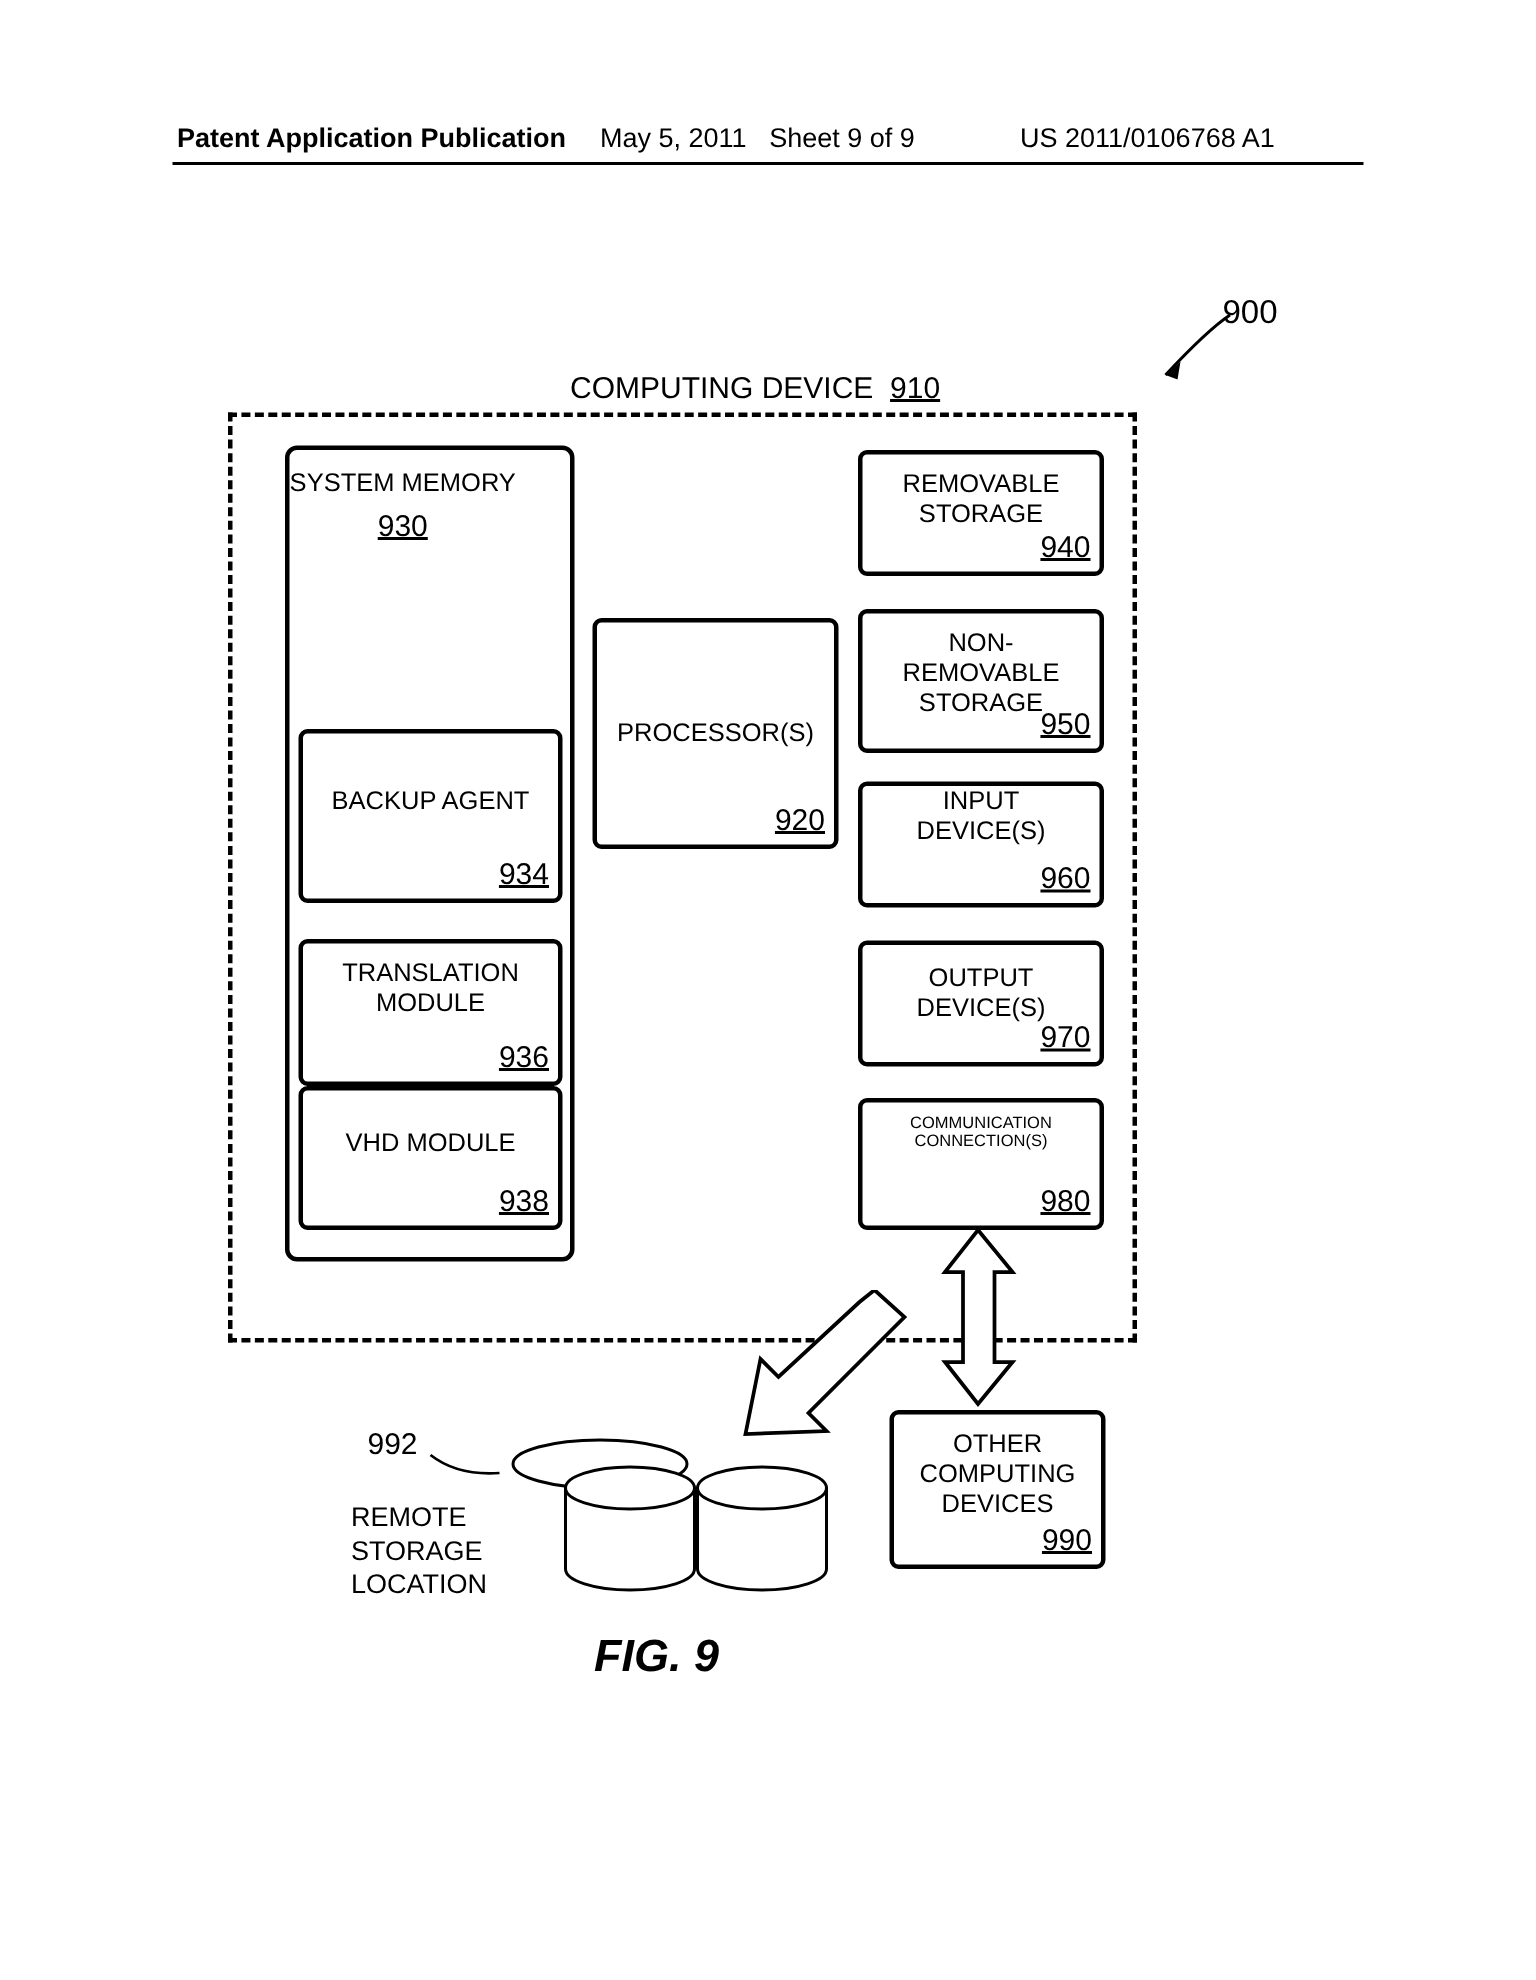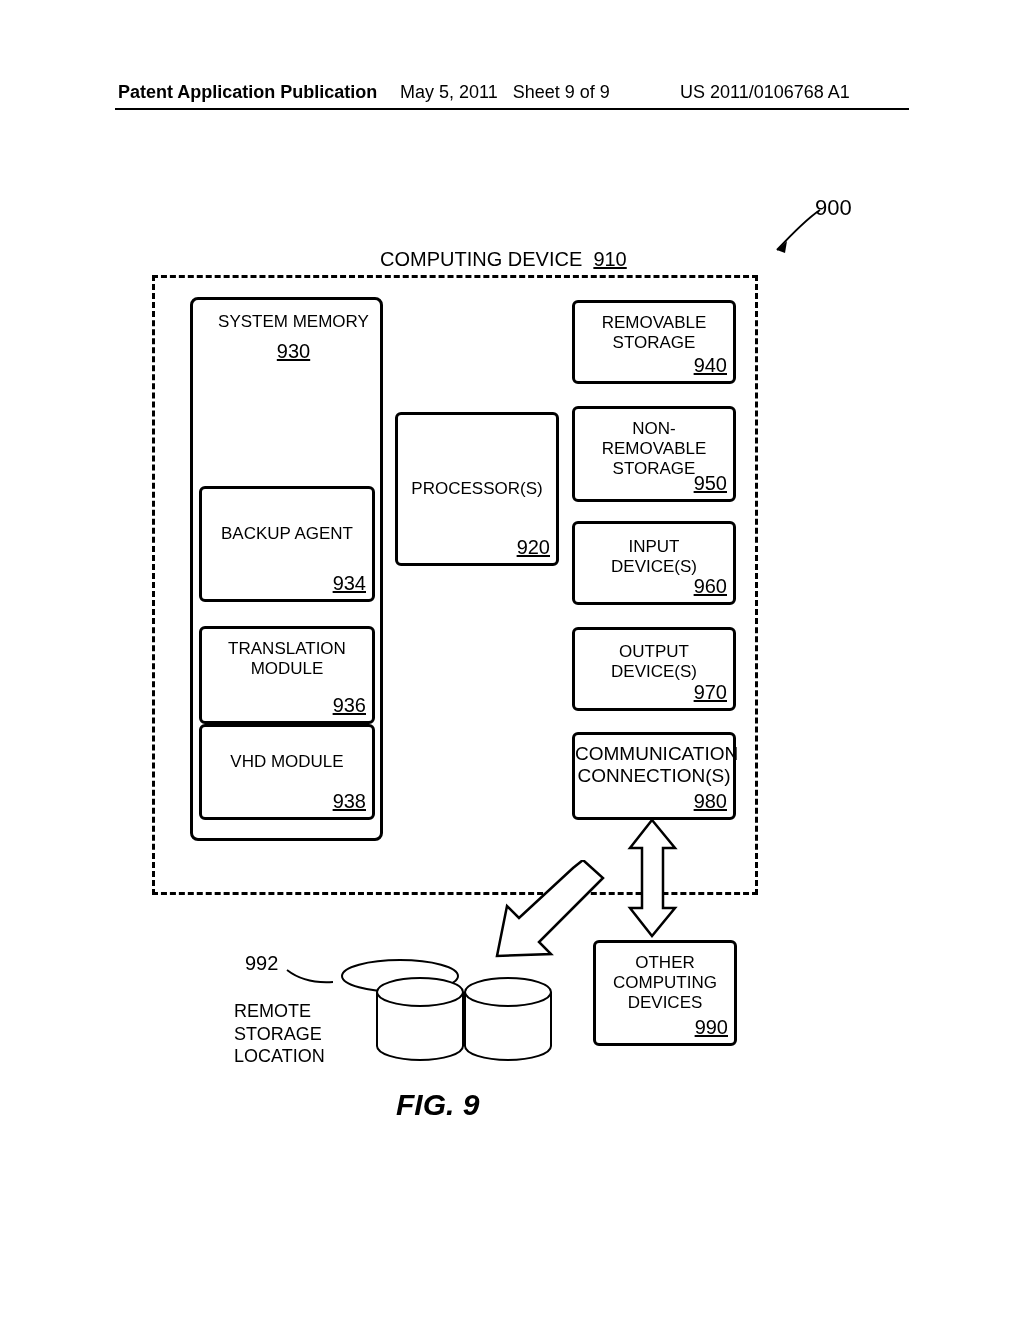--- a/index.html
+++ b/index.html
@@ -96,40 +96,40 @@
     right: 6px;
     bottom: 4px;
     text-decoration: underline;
     font-size: 20px;
   }
   .box .label {
     position: absolute;
     left: 0; right: 0;
     text-align: center;
   }
-  .sysmem { top: 297px; left: 200px; width: 187px; height: 78px; border: none; }
+  .sysmem { top: 297px; left: 175px; width: 187px; height: 78px; border: none; }
   .sysmem .label { top: 15px; }
   .sysmem .num { top: 43px; left: 0; right: 0; text-align: center; }
   .os-box      { top: 391px; left: 199px; width: 170px; height: 78px; }
   .os-box .label { top: 8px; }
   .os-box .num { right: 8px; bottom: 4px; }
   .backup-box  { top: 486px; left: 199px; width: 170px; height: 110px; }
   .backup-box .label { top: 35px; text-align: center; }
   .translate-box { top: 614px; left: 199px; width: 170px; height: 92px; margin-top: 12px; }
   .translate-box .label { top: 10px; }
   .vhd-box     { top: 724px; left: 199px; width: 170px; height: 90px; }
   .vhd-box .label { top: 25px; }
   .proc-box    { top: 412px; left: 395px; width: 158px; height: 148px; }
   .proc-box .label { top: 64px; }
   .removable   { top: 300px; left: 572px; width: 158px; height: 78px; }
   .removable .label { top: 10px; }
   .nonremovable{ top: 406px; left: 572px; width: 158px; height: 90px; }
   .nonremovable .label { top: 10px; }
   .input-box   { top: 521px; left: 572px; width: 158px; height: 78px; }
-  .input-box .label { top: 13px; }
+  .input-box .label { top: 0; }
   .output-box  { top: 627px; left: 572px; width: 158px; height: 78px; }
   .output-box .label { top: 12px; }
   .comm-box    { top: 732px; left: 572px; width: 158px; height: 82px; }
   .comm-box .label { top: 8px; }
   .other-box   { top: 940px; left: 593px; width: 138px; height: 100px; }
   .other-box .label { top: 10px; }
   .remote-label {
     position: absolute;
     top: 1000px;
     left: 234px;
@@ -256,21 +256,21 @@
   <div class="num">960</div>
 </div>
 
 <div class="box output-box">
   <div class="label" style="white-space:pre-line">OUTPUT
 DEVICE(S)</div>
   <div class="num">970</div>
 </div>
 
 <div class="box comm-box">
-  <div class="label" style="white-space:pre-line;font-size:19px">COMMUNICATION
+  <div class="label" style="white-space:pre-line;font-size:11px">COMMUNICATION
 CONNECTION(S)</div>
   <div class="num">980</div>
 </div>
 
 <div class="arrow-to-other">
   <svg viewBox="0 0 55 120">
     <polygon points="27,2 50,30 38,30 38,90 50,90 27,118 5,90 17,90 17,30 5,30" fill="#fff" stroke="#000" stroke-width="2.5"></polygon>
   </svg>
 </div>
 

